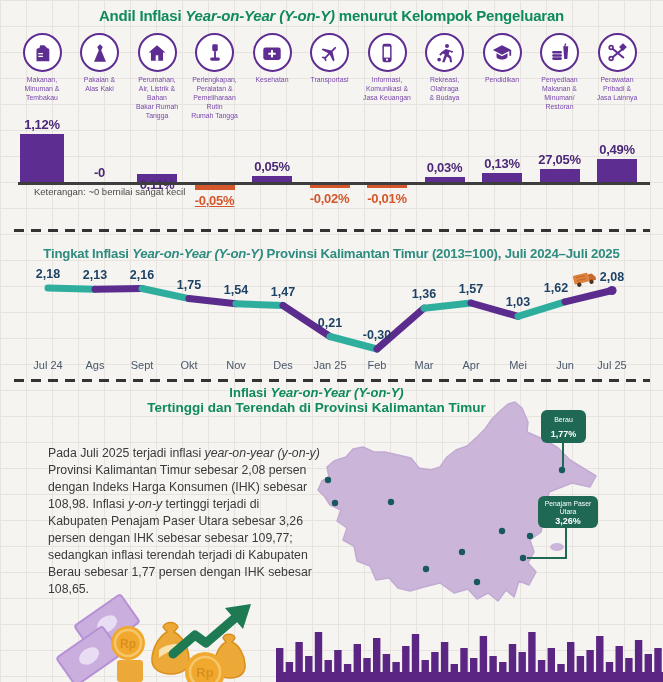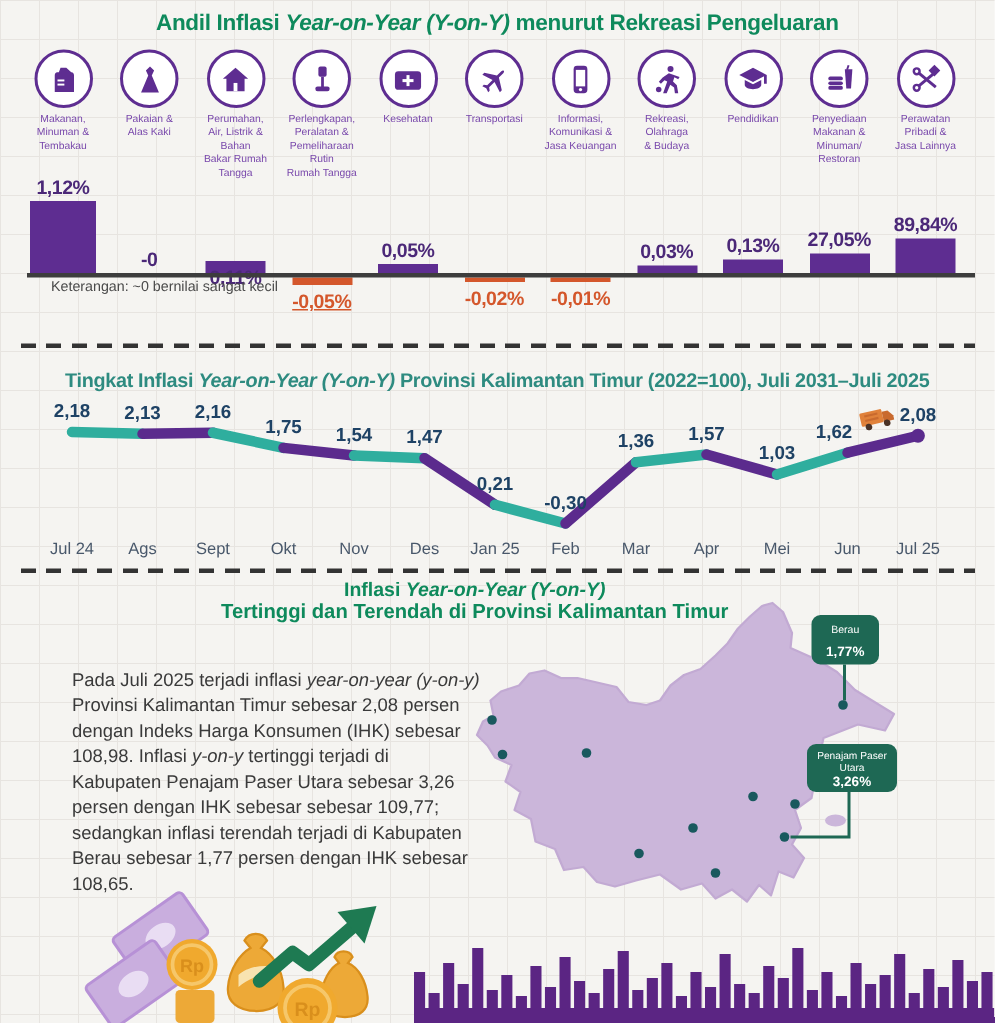--- a/index.html
+++ b/index.html
@@ -49,21 +49,21 @@
   }
   .map-svg{position:absolute;left:315px;top:393px;}
   .money-svg{position:absolute;left:55px;top:590px;}
   .skyline-svg{position:absolute;left:276px;top:626px;}
 </style>
 </head>
 <body>
 
 <div class="page">
 
-  <div class="header-title"><span>Andil Inflasi </span><span class="it">Year-on-Year (Y-on-Y)</span><span> menurut Rekreasi Pengeluaran</span></div>
+  <div class="header-title"><span>Andil Inflasi </span><span class="it">Year-on-Year (Y-on-Y)</span><span> menurut Kelompok Pengeluaran</span></div>
   <div class="cats">
       <div class="cat" style="left: 12px;">
         <div class="cat-circle">
           <svg width="22" height="22" viewBox="0 0 24 24" fill="#5e2d91" stroke="#5e2d91" stroke-width="0">
             <path d="M6 9c0-1.2.7-2.2 1.8-2.2H9l1.2-3.3h4.2L18 6.8h.2c1.1 0 1.8 1 1.8 2.2v12H6z"></path>
             <rect x="8" y="12" width="5" height="1.4" fill="#fff"></rect>
             <rect x="8" y="15" width="5" height="1.4" fill="#fff"></rect>
           </svg>
         </div>
         <div class="cat-label">Makanan,
@@ -201,28 +201,28 @@
       <div class="bar-label neg" style="left: 297.5px; top: 191px;">-0,02%</div>
       <div class="bar" style="left: 367px; width: 40px; height: 3px; top: 185px; background: rgb(212, 87, 44);"></div>
       <div class="bar-label neg" style="left: 355px; top: 191px;">-0,01%</div>
       <div class="bar" style="left: 424.5px; width: 40px; height: 5px; top: 177px; background: rgb(94, 45, 145);"></div>
       <div class="bar-label pos" style="left: 412.5px; top: 160px;">0,03%</div>
       <div class="bar" style="left: 482px; width: 40px; height: 9px; top: 173px; background: rgb(94, 45, 145);"></div>
       <div class="bar-label pos" style="left: 470px; top: 156px;">0,13%</div>
       <div class="bar" style="left: 539.5px; width: 40px; height: 13px; top: 169px; background: rgb(94, 45, 145);"></div>
       <div class="bar-label pos" style="left: 527.5px; top: 152px;">27,05%</div>
       <div class="bar" style="left: 597px; width: 40px; height: 23px; top: 159px; background: rgb(94, 45, 145);"></div>
-      <div class="bar-label pos" style="left: 585px; top: 142px;">89,84%</div>
+      <div class="bar-label pos" style="left: 585px; top: 142px;">0,49%</div>
     </div>
   <div class="axis-line"></div>
   <div class="note">Keterangan: ~0 bernilai sangat kecil</div>
 
   <div class="sep" style="top:229px;"></div>
 
-  <div class="line-title"><span>Tingkat Inflasi </span><span class="it">Year-on-Year (Y-on-Y)</span><span> Provinsi Kalimantan Timur (2022=100), Juli 2031–Juli 2025</span></div>
+  <div class="line-title"><span>Tingkat Inflasi </span><span class="it">Year-on-Year (Y-on-Y)</span><span> Provinsi Kalimantan Timur (2013=100), Juli 2024–Juli 2025</span></div>
   <svg class="line-chart" width="630" height="112" viewBox="0 0 630 112" id="line-chart">
       <line x1="30" y1="22.0" x2="77" y2="23.2" stroke="#2fae9e" stroke-width="7" stroke-linecap="round"></line>
       <line x1="77" y1="23.2" x2="124" y2="22.5" stroke="#5b2b8d" stroke-width="7" stroke-linecap="round"></line>
       <line x1="124" y1="22.5" x2="171" y2="32.6" stroke="#2fae9e" stroke-width="7" stroke-linecap="round"></line>
       <line x1="171" y1="32.6" x2="218" y2="37.7" stroke="#5b2b8d" stroke-width="7" stroke-linecap="round"></line>
       <line x1="218" y1="37.7" x2="265" y2="39.5" stroke="#2fae9e" stroke-width="7" stroke-linecap="round"></line>
       <line x1="265" y1="39.5" x2="312" y2="70.5" stroke="#5b2b8d" stroke-width="7" stroke-linecap="round"></line>
       <line x1="312" y1="70.5" x2="359" y2="83.0" stroke="#2fae9e" stroke-width="7" stroke-linecap="round"></line>
       <line x1="359" y1="83.0" x2="406" y2="42.2" stroke="#5b2b8d" stroke-width="7" stroke-linecap="round"></line>
       <line x1="406" y1="42.2" x2="453" y2="37.0" stroke="#2fae9e" stroke-width="7" stroke-linecap="round"></line>

